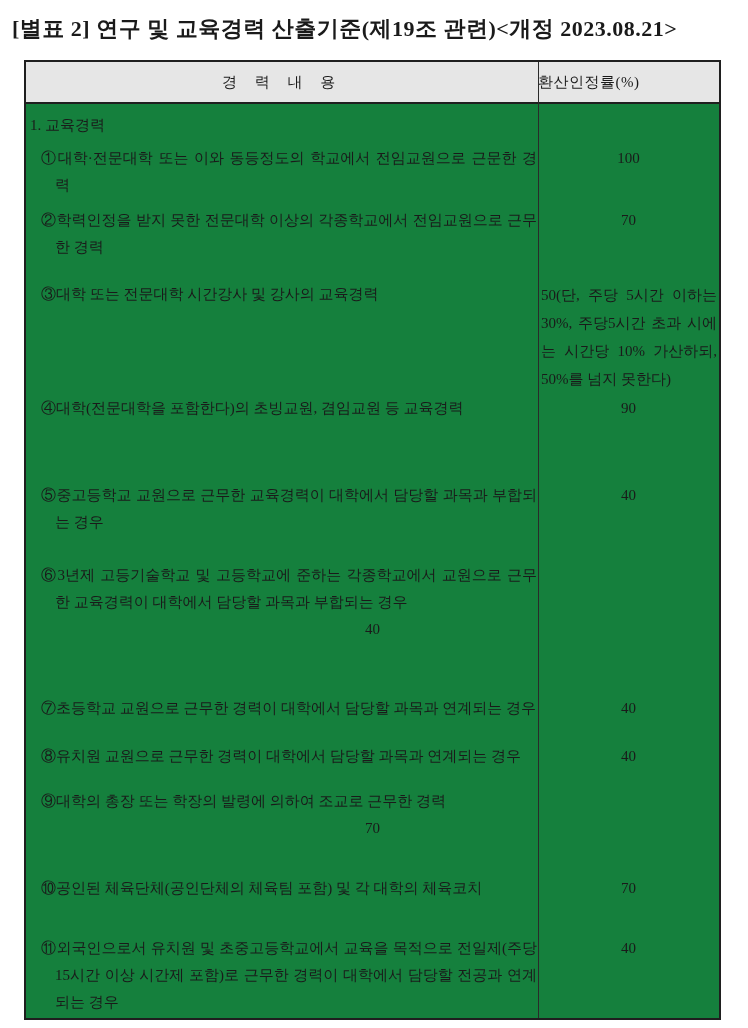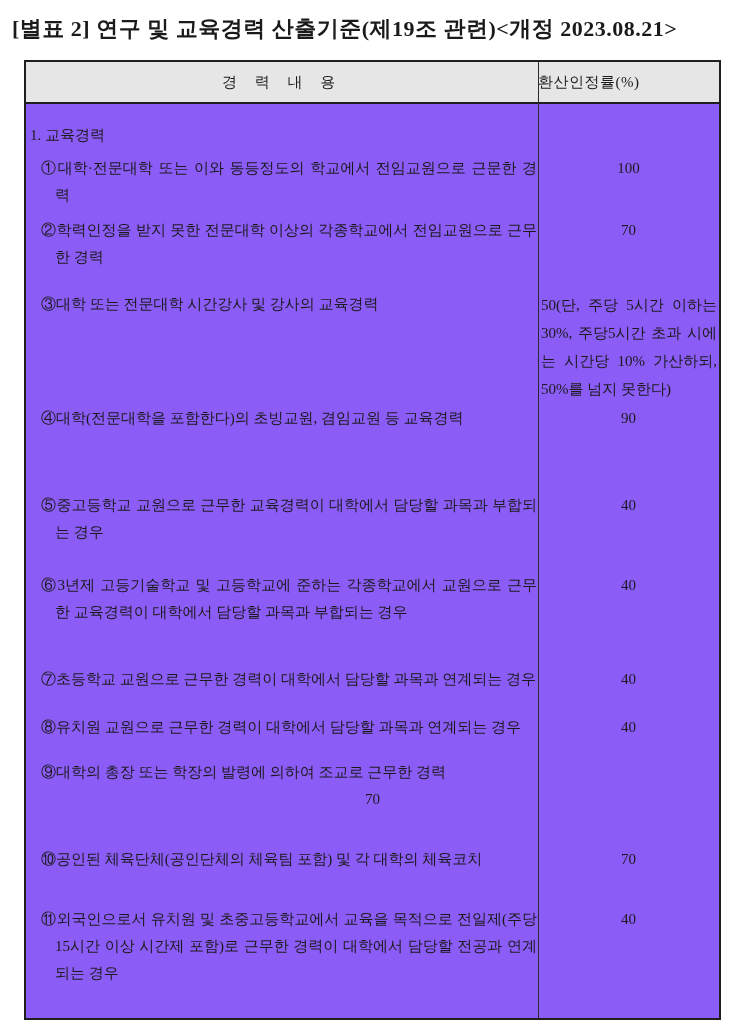--- a/index.html
+++ b/index.html
@@ -17,21 +17,21 @@
     letter-spacing: 0.5px;
     margin-bottom: 16px;
     white-space: nowrap;
   }
 
   .doc-table {
     position: relative;
     margin-left: 12px;
     width: 697px;
     border: 2px solid #1f1f1f;
-    background: #8b5cf6;
+    background: #15803d;
   }
 
   .col-divider {
     position: absolute;
     left: 512px;
     top: 0;
     bottom: 0;
     width: 1px;
     background: #2a2a2a;
   }
@@ -49,21 +49,21 @@
     text-align: center;
     letter-spacing: 7px;
   }
   .th-right {
     flex: 1;
     letter-spacing: 0.5px;
   }
 
   .tbody {
     height: 914px;
-    padding-top: 18px;
+    padding-top: 8px;
     overflow: hidden;
   }
 
   .row { display: flex; }
   .cell-text {
     width: 512px;
     font-size: 15px;
     line-height: 27px;
     text-align: justify;
     padding-left: 29px;
@@ -86,21 +86,21 @@
     padding: 0 2px 0 3px;
   }
 
   
   .r0  { margin-bottom: 6px; }
   .r1  { margin-bottom: 8px; }
   .r2  { margin-bottom: 20px; }
   .r3  { margin-bottom: 2px; }
   .r4  { margin-bottom: 60px; }
   .r5  { margin-bottom: 26px; }
-  .r6  { margin-bottom: 40px; }
+  .r6  { margin-bottom: 52px; flex-direction: column; }
   .r7  { margin-bottom: 21px; }
   .r8  { margin-bottom: 18px; }
   .r9  { margin-bottom: 33px; flex-direction: column; }
   .r10 { margin-bottom: 33px; }
 </style>
 </head>
 <body>
 
 <div class="page-title">[별표 2] 연구 및 교육경력 산출기준(제19조 관련)&lt;개정 2023.08.21&gt;</div>
 

